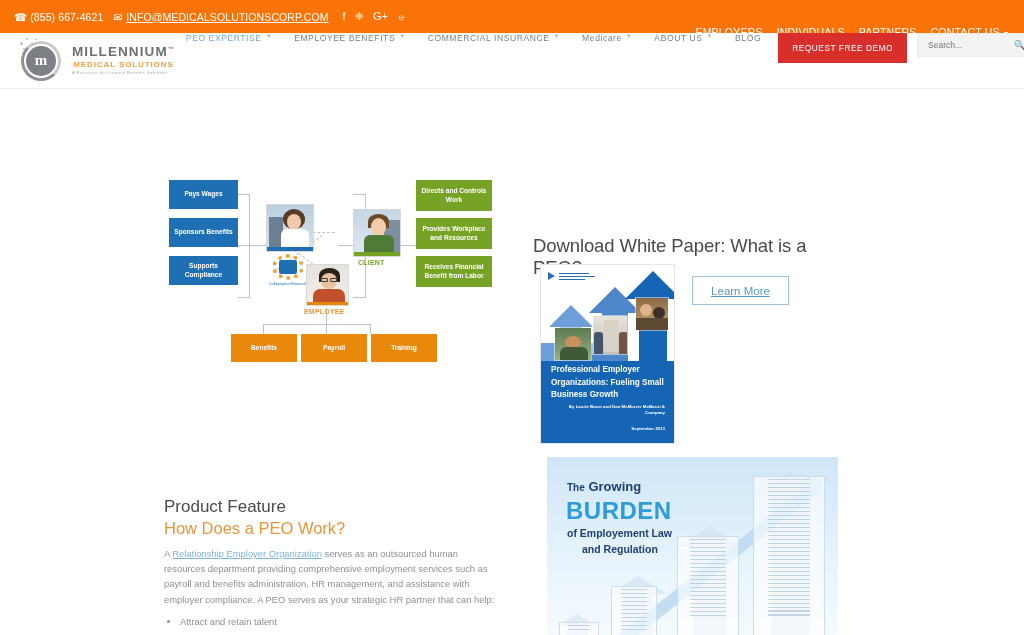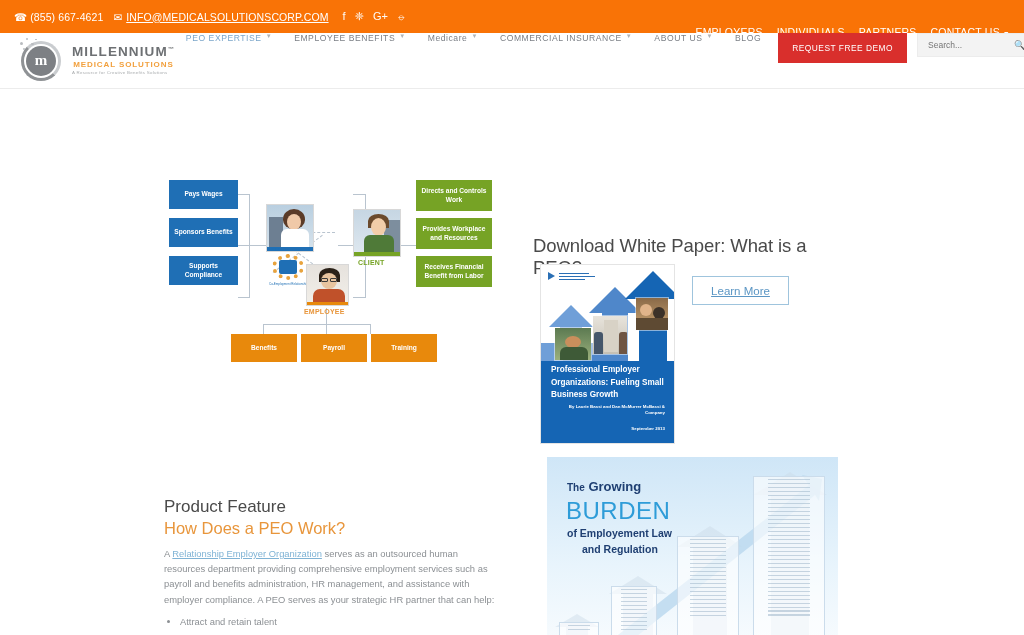--- a/index.html
+++ b/index.html
@@ -175,21 +175,21 @@
   .pf-ul li { font-size: 9.4px; color: #8c9094; line-height: 2.08; }
 
   
   .info {
     position: absolute; left: 547px; top: 368px; width: 291px; height: 226px;
     background: linear-gradient(#cfe6f7 0%, #e8f4fc 48%, #ffffff 100%);
     overflow: hidden;
   }
   .info-t1 { position: absolute; left: 20px; top: 22px; font-size: 13px; color: #1f3f72; font-weight: bold; }
   .info-t1 .the { font-size: 10px; color: #1f3f72; font-weight: bold; }
-  .info-t2 { position: absolute; left: 19px; top: 40px; font-size: 24px; font-weight: normal; color: #2e9cd8; letter-spacing: .5px; }
+  .info-t2 { position: absolute; left: 19px; top: 40px; font-size: 24px; font-weight: bold; color: #2e9cd8; letter-spacing: .5px; }
   .info-t3 { position: absolute; left: 20px; top: 70px; font-size: 10.5px; color: #1f3f72; font-weight: bold; }
   .info-t4 { position: absolute; left: 35px; top: 86px; font-size: 10.5px; color: #1f3f72; font-weight: bold; }
   .bar {
     position: absolute; bottom: 35px; background: rgba(255,255,255,.62);
     border-left: 1px solid #cbdceb; border-right: 1px solid #cbdceb; border-top: 1px solid #cbdceb;
   }
   .bar .cap {
     position: absolute; top: 2px; left: 0; right: 0; bottom: 0;
     overflow: hidden; display: flex; flex-direction: column; align-items: center;
   }
@@ -253,26 +253,26 @@
   <div class="nav">
     <div class="nav-items">
       <div class="nav-item active">
         <span>PEO EXPERTISE</span>
         <span class="caret">▼</span>
       </div>
       <div class="nav-item">
         <span>EMPLOYEE BENEFITS</span>
         <span class="caret">▼</span>
       </div>
+      <div class="nav-item">
+        <span>COMMERCIAL INSURANCE</span>
+        <span class="caret">▼</span>
+      </div>
       <div class="nav-item plain">
         <span>Medicare</span>
-        <span class="caret">▼</span>
-      </div>
-      <div class="nav-item">
-        <span>COMMERCIAL INSURANCE</span>
         <span class="caret">▼</span>
       </div>
       <div class="nav-item">
         <span>ABOUT US</span>
         <span class="caret">▼</span>
       </div>
       <div class="nav-item">
         <span>BLOG</span>
       </div>
     </div>

